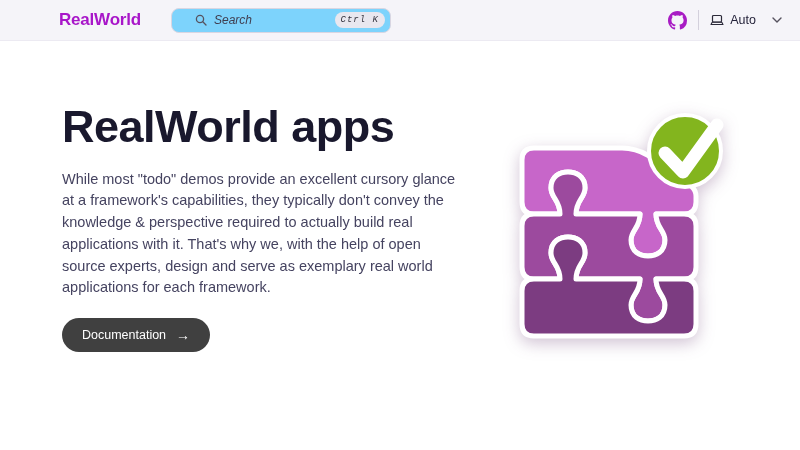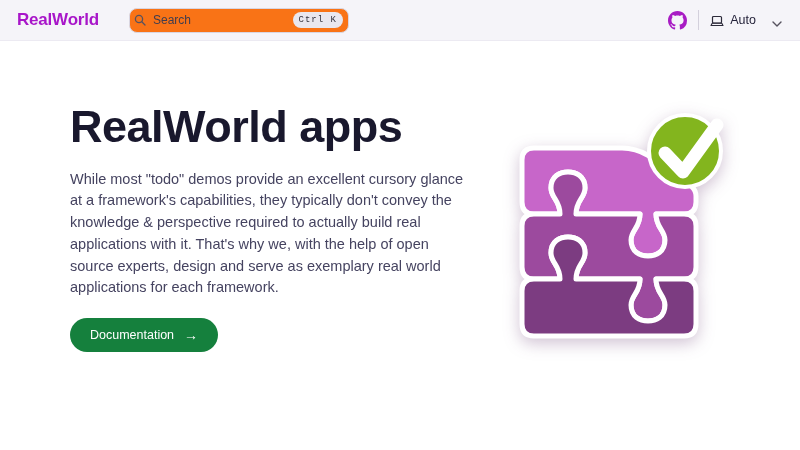--- a/index.html
+++ b/index.html
@@ -18,33 +18,35 @@
     align-items: center;
     padding: 0 18px 0 17px;
     border-bottom: 1px solid #eceaf2;
   }
   .logo {
     font-size: 17px;
     font-weight: bold;
     color: #a816c9;
     letter-spacing: -0.2px;
     cursor: pointer;
+    margin-left: 42px;
   }
   .search-box {
     margin-left: 30px;
     width: 220px;
     height: 25px;
-    background: #f97316;
+    background: #7dd3fc;
     border: 1px solid #d9d6e2;
     border-radius: 8px;
     display: flex;
     align-items: center;
-    padding: 0 5px 0 4px;
+    padding: 0 5px 0 23px;
     gap: 7px;
     cursor: text;
+    font-style: italic;
   }
   .search-box .placeholder {
     font-size: 12px;
     color: #3f3d4f;
     flex: 1;
   }
   .kbd {
     font-family: "Liberation Mono", "DejaVu Sans Mono", monospace;
     font-size: 9px;
     color: #35343f;
@@ -57,30 +59,30 @@
   .header-right {
     margin-left: auto;
     display: flex;
     align-items: center;
     gap: 11px;
   }
   .gh-link { display: flex; align-items: center; cursor: pointer; }
   .v-divider { width: 1px; height: 20px; background: #d3d0dc; }
   .theme-select {
     display: flex;
-    align-items: flex-end;
+    align-items: center;
     gap: 6px;
     cursor: pointer;
   }
   .theme-select .theme-label { font-size: 12.5px; color: #24223a; }
   .theme-select .chev { margin-left: 10px; display: flex; }
 
   
   .main { position: relative; height: 409px; }
-  .hero-left { position: absolute; left: 70px; top: 61px; width: 412px; }
+  .hero-left { position: absolute; left: 62px; top: 61px; width: 412px; }
   .hero-title {
     font-size: 45px;
     line-height: 1.1;
     font-weight: bold;
     color: #19182d;
     letter-spacing: -0.5px;
   }
   .hero-desc {
     margin-top: 17px;
     font-size: 14.5px;
@@ -95,21 +97,21 @@
     gap: 24px;
   }
   .btn-primary {
     display: inline-flex;
     align-items: center;
     gap: 10px;
     height: 34px;
     padding: 0 20px;
     border: none;
     border-radius: 999px;
-    background: #15803d;
+    background: #404040;
     color: #ffffff;
     font-family: "Liberation Sans", sans-serif;
     font-size: 12.5px;
     cursor: pointer;
   }
   .btn-primary .arrow { font-size: 14px; line-height: 1; }
   .link-secondary {
     display: inline-flex;
     align-items: center;
     gap: 7px;

